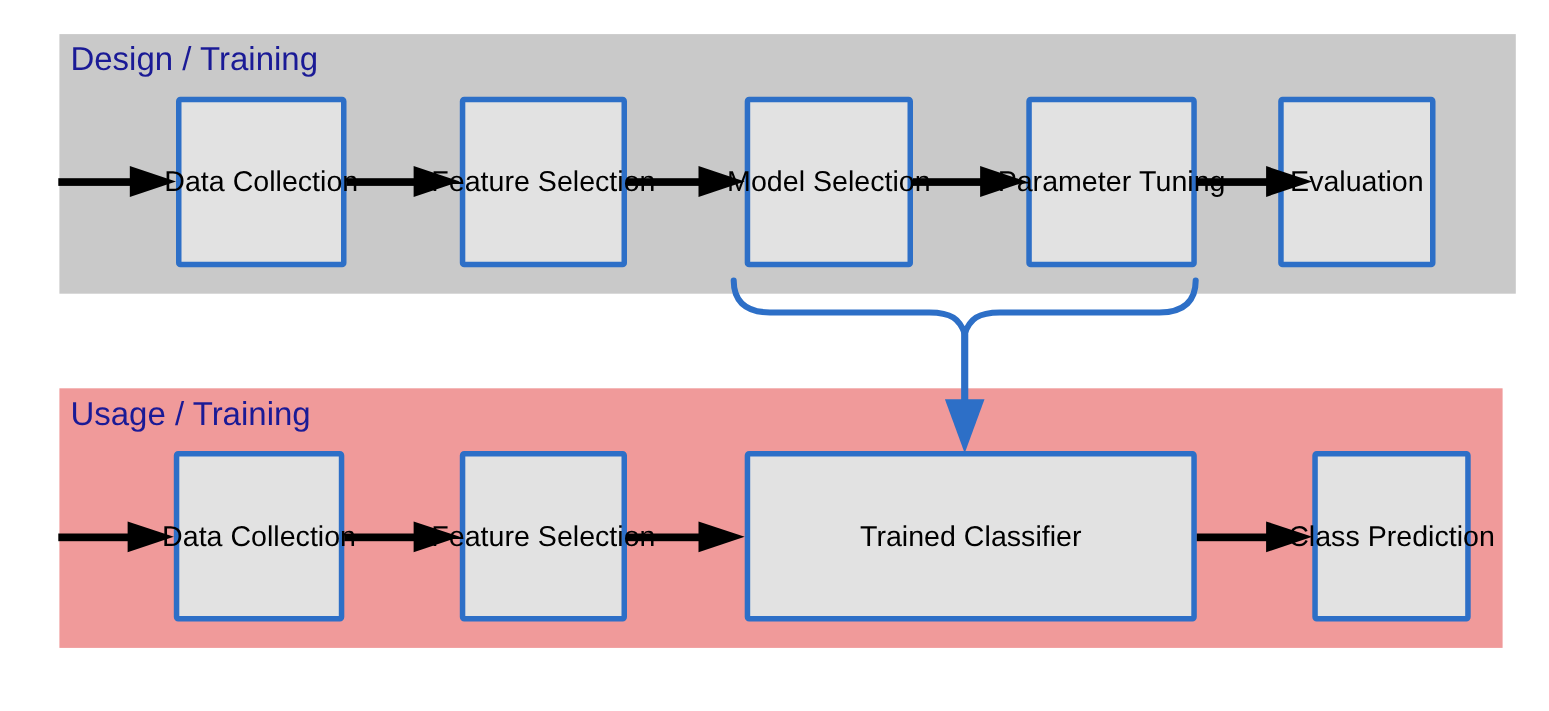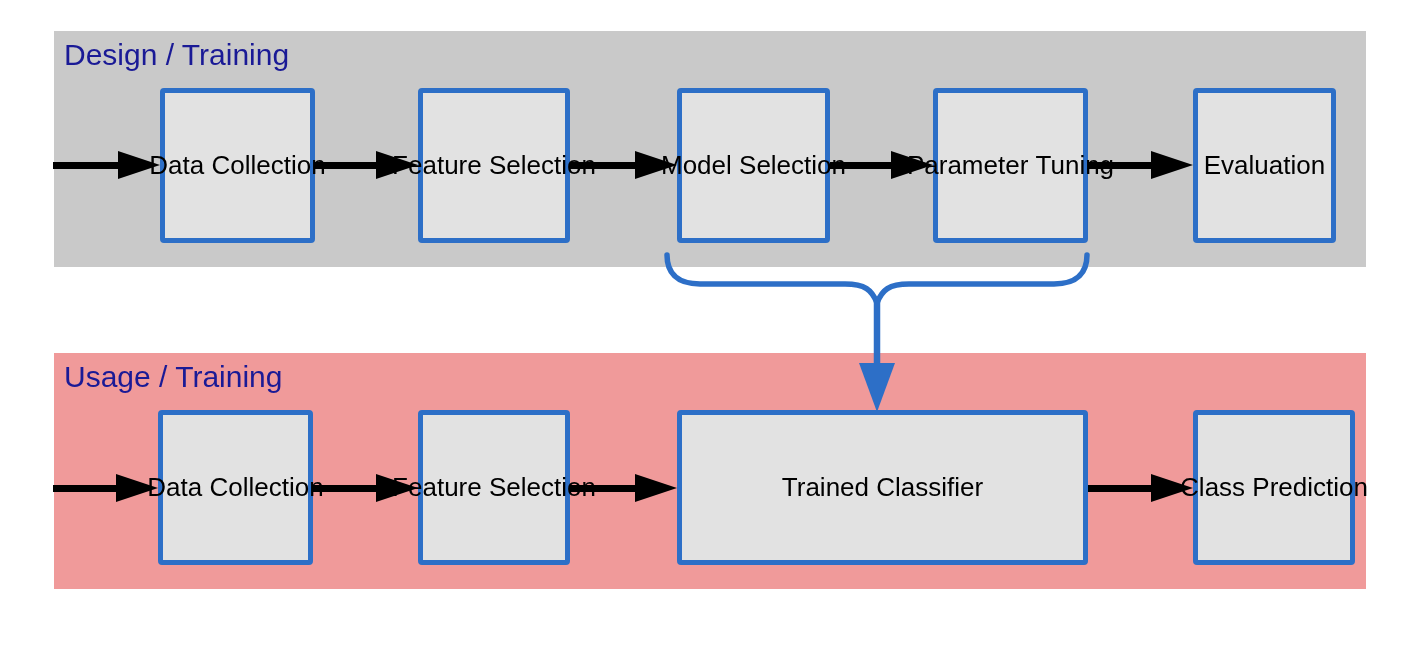--- a/index.html
+++ b/index.html
@@ -4,21 +4,21 @@
 <style>
   html,body{margin:0;padding:0;background:#ffffff;}
   .canvas{
     position:relative;
     width:1408px;height:646px;
     background:#ffffff;
     overflow:hidden;
     font-family:"Liberation Sans","DejaVu Sans",sans-serif;
   }
   .band{position:absolute;left:54px;width:1312px;height:236px;}
-  .band.design{top:31px;background:var(--design-band,#c9c9c9);}
+  .band.design{top:31px;background:var(--design-band,#c9c9c9);padding-left:12px;}
   .band.usage{top:353px;background:var(--usage-band,#f09a9a);}
   .band-title{
     position:absolute;left:10px;top:7px;
     font-size:30px;line-height:1.1;font-weight:400;
     color:var(--section-title-text,#1a1a96);
     white-space:nowrap;
   }
   .node{
     position:absolute;
     box-sizing:border-box;
@@ -75,34 +75,34 @@
   </div>
   <div class="node row-design" style="left:418px;width:152px;">
     <span>Feature&nbsp;Selection</span>
   </div>
   <div class="node row-design" style="left:677px;width:153px;">
     <span>Model&nbsp;Selection</span>
   </div>
   <div class="node row-design" style="left:933px;width:155px;">
     <span>Parameter&nbsp;Tuning</span>
   </div>
-  <div class="node row-design" style="left:1193px;width:143px;">
+  <div class="node row-design" style="left:1162px;width:143px;">
     <span>Evaluation</span>
   </div>
 
   <div class="node row-usage" style="left:158px;width:155px;">
     <span>Data&nbsp;Collection</span>
   </div>
   <div class="node row-usage" style="left:418px;width:152px;">
     <span>Feature&nbsp;Selection</span>
   </div>
   <div class="node row-usage" style="left:677px;width:411px;">
     <span>Trained Classifier</span>
   </div>
-  <div class="node row-usage" style="left:1193px;width:162px;">
+  <div class="node row-usage" style="left:1193px;width:144px;">
     <span>Class&nbsp;Prediction</span>
   </div>
 
   <div class="harrow" style="left:53px;top:151px;width:107px;">
     <div class="harrow-line"></div>
     <div class="harrow-head"></div>
   </div>
   <div class="harrow" style="left:315px;top:151px;width:103px;">
     <div class="harrow-line"></div>
     <div class="harrow-head"></div>

